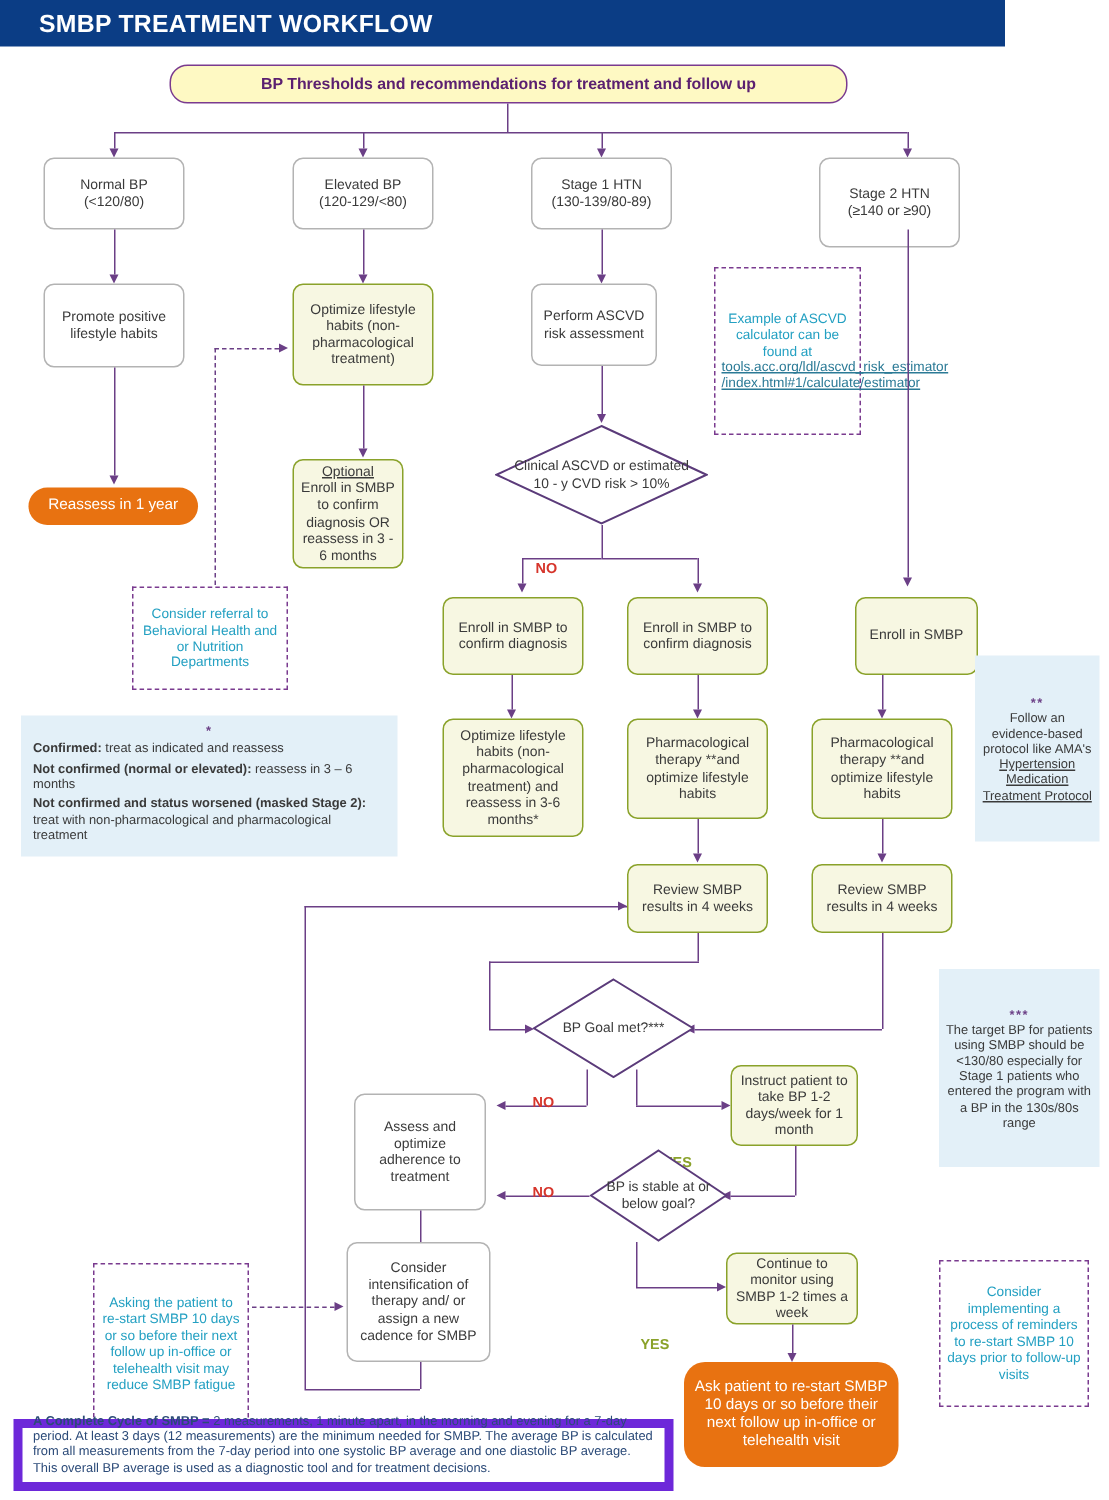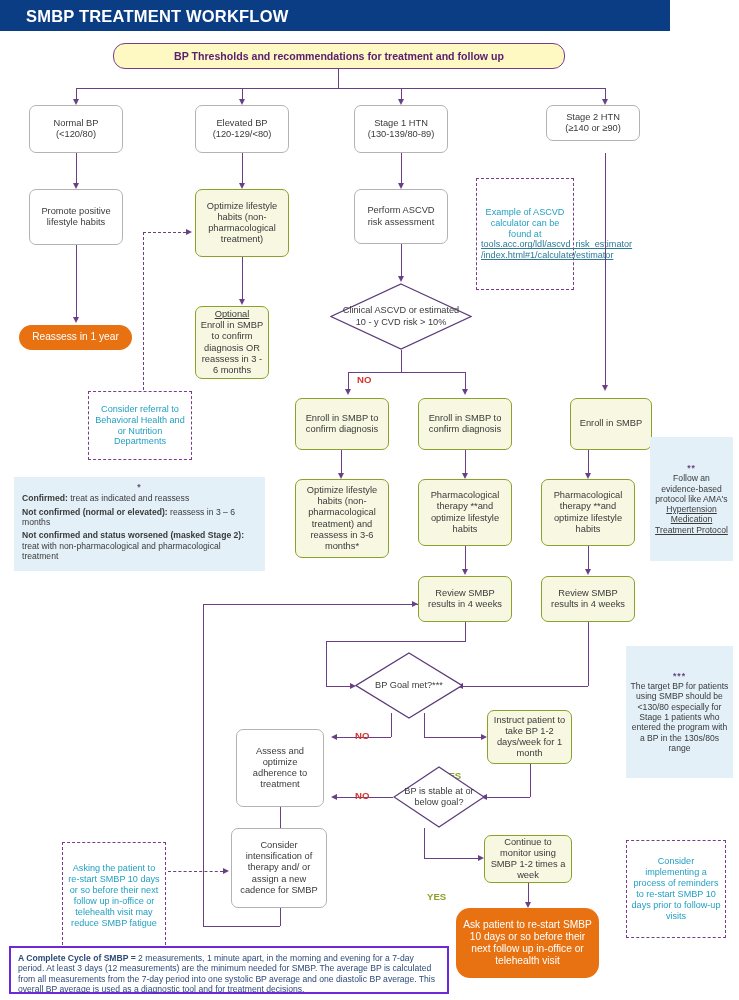--- a/index.html
+++ b/index.html
@@ -54,23 +54,23 @@
   .n-dashed {
     border:1.4px dashed #7a3b8f; background:#ffffff;
     color:#23a0c2; font-size:9.1px;
   }
   .n-bluebox {
     background:#e3f0f8; color:#3a3a3a; font-size:8.6px;
     align-items:flex-start;
   }
   .n-bluebox-c { background:#e3f0f8; color:#3a3a3a; font-size:8.6px; }
   .n-footer {
-    border:2px solid #6d28d9; background:#ffffff;
+    border:6px solid #6d28d9; background:#ffffff;
     color:#2b4a78; font-size:8.6px; text-align:left;
-    align-items:flex-start;
+    align-items:flex-end;
   }
   .n-bluebox .node-inner, .n-footer .node-inner { text-align:left; }
 
   
   .diamond { position:absolute; }
   .diamond .dshape {
     position:absolute; left:0; top:0; width:100%; height:100%;
   }
   .diamond .dtext {
     position:absolute; left:8%; top:0; width:84%; height:100%;
@@ -138,21 +138,21 @@
       <div>Elevated BP</div>
       <div>(120-129/&lt;80)</div>
     </div>
   </div>
   <div class="node n-grey" style="left:354px; top:105px; width:94px; height:48px;">
     <div class="node-inner">
       <div>Stage 1 HTN</div>
       <div>(130-139/80-89)</div>
     </div>
   </div>
-  <div class="node n-grey" style="left:546px; top:105px; width:94px; height:36px;">
+  <div class="node n-grey" style="left:546px; top:105px; width:94px; height:60px;">
     <div class="node-inner">
       <div>Stage 2 HTN</div>
       <div>(≥140 or ≥90)</div>
     </div>
   </div>
 
   <div class="ln lnv" style="left:76px; top:153px; height:30px;"></div>
   <div class="arrow arr-down" style="left:72.6px; top:183px;"></div>
 
   <div class="node n-grey" style="left:29px; top:189px; width:94px; height:56px;">
@@ -203,21 +203,21 @@
       </div>
       <div style="margin-top:3px;">
         <span class="b">Not confirmed and status worsened (masked Stage 2):</span><span> treat with non-pharmacological and pharmacological treatment</span>
       </div>
     </div>
   </div>
 
   <div class="ln lnv" style="left:401px; top:153px; height:30px;"></div>
   <div class="arrow arr-down" style="left:397.6px; top:183px;"></div>
 
-  <div class="node n-grey" style="left:354px; top:189px; width:94px; height:55px;">
+  <div class="node n-grey" style="left:354px; top:189px; width:84px; height:55px;">
     <div class="node-inner">Perform ASCVD risk assessment</div>
   </div>
 
   <div class="ln lnv" style="left:401px; top:244px; height:32px;"></div>
   <div class="arrow arr-down" style="left:397.6px; top:276px;"></div>
 
   <div class="node n-dashed" style="left: 476px; top: 178px; width: 98px; height: 112px; color: rgb(35, 160, 194);">
     <div class="node-inner">
       <span>Example of ASCVD calculator can be found at</span>
       <span> </span>

